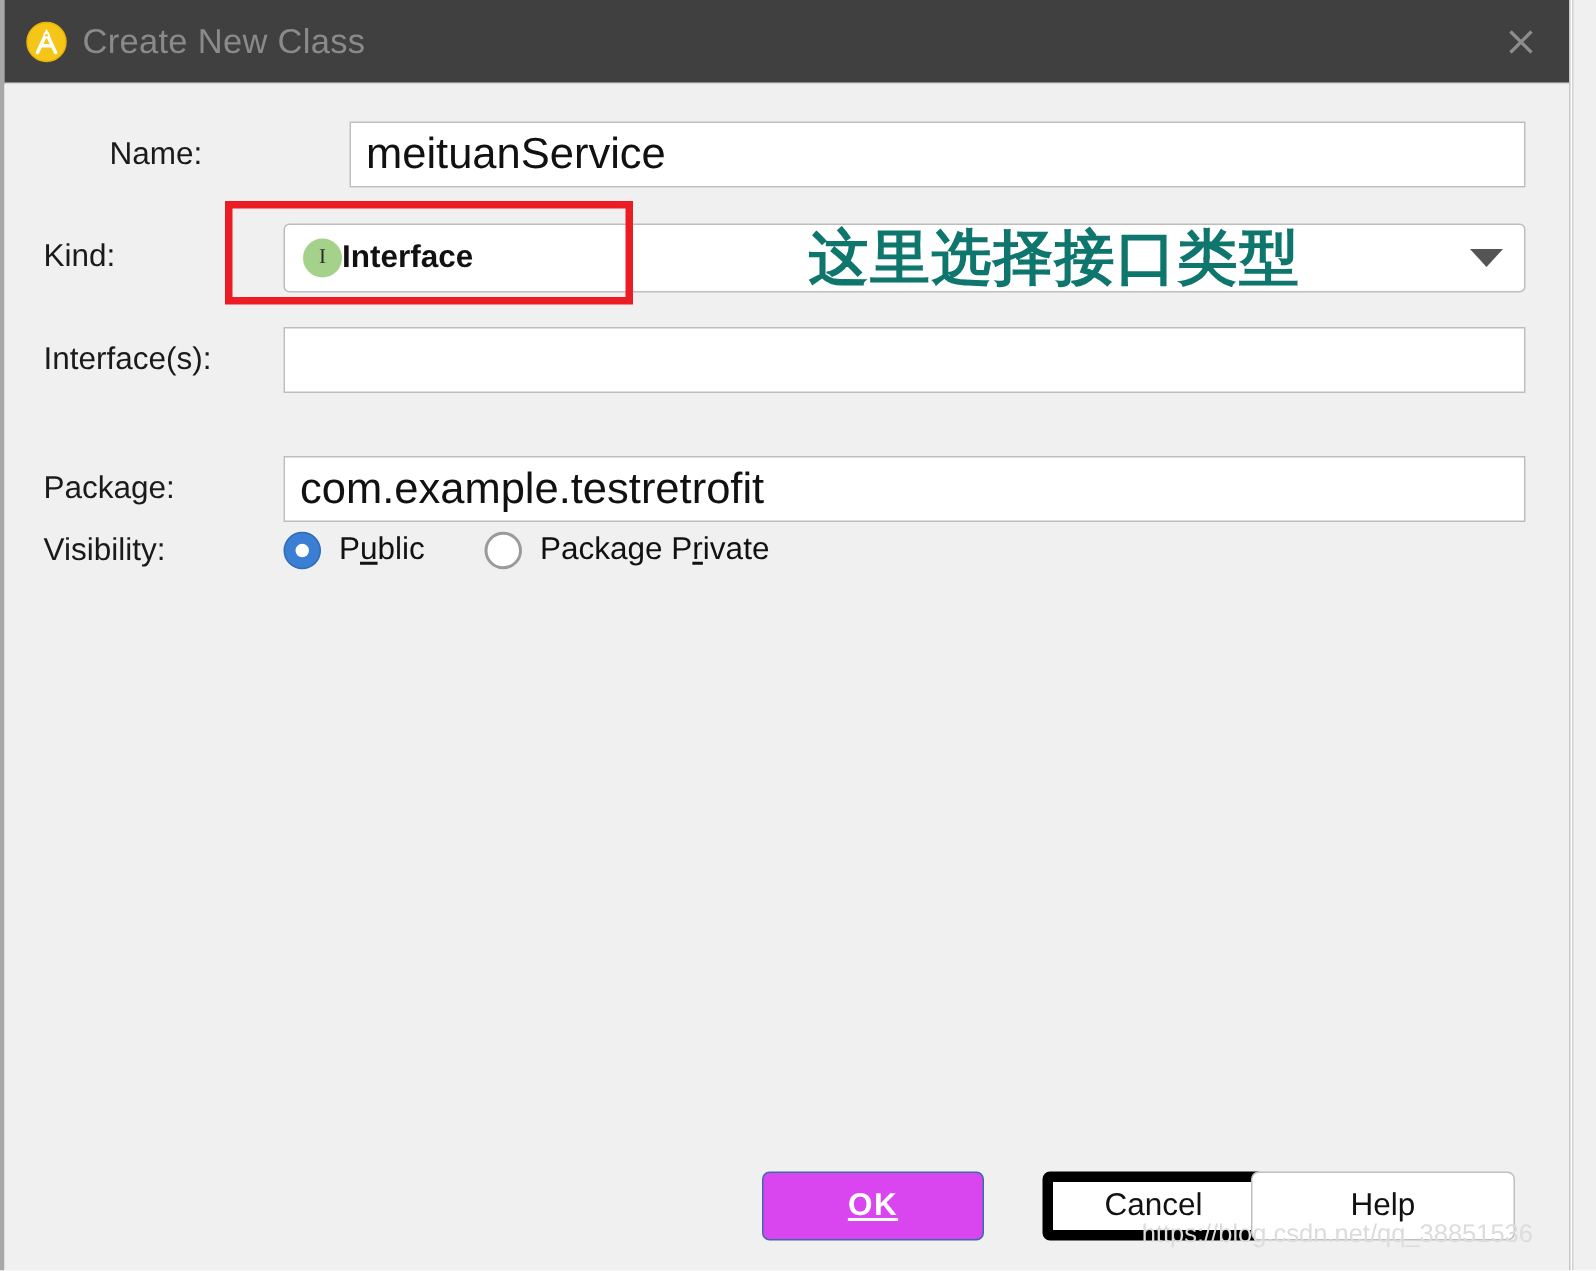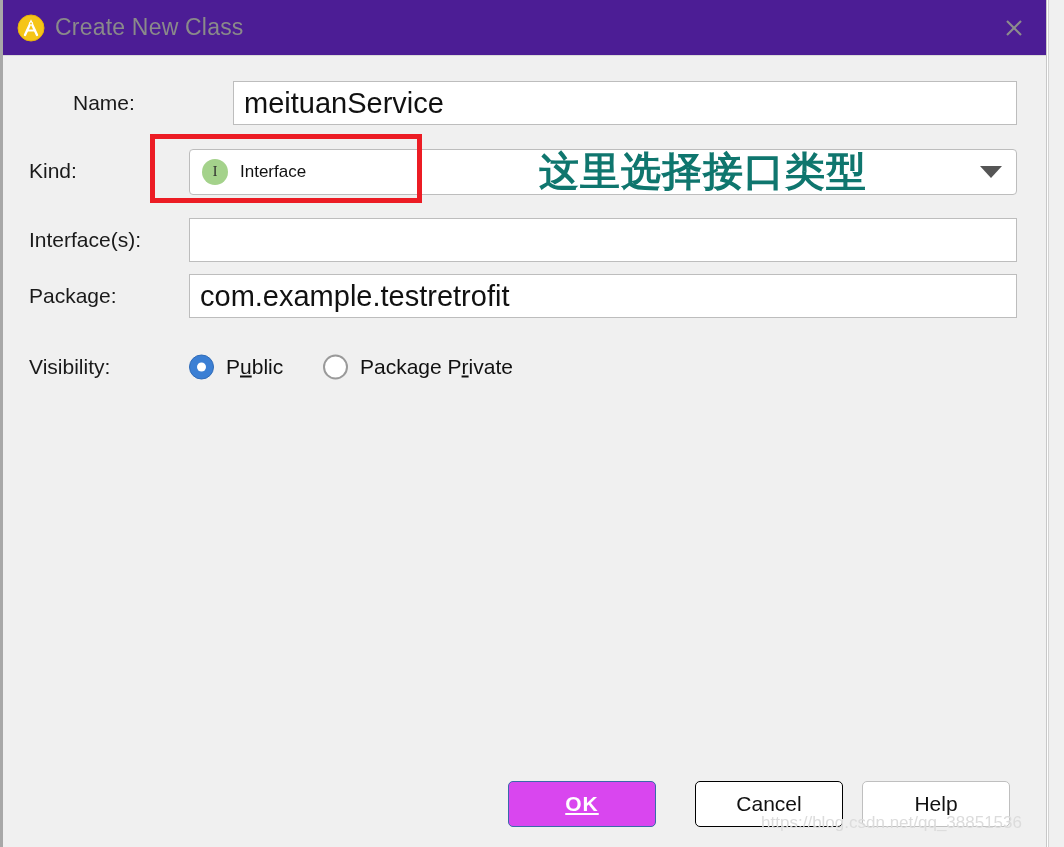--- a/index.html
+++ b/index.html
@@ -40,21 +40,21 @@
     border-left: 1px solid #d2d2d2;
   }
 
   
   #title-bar {
     position: absolute;
     left: 0;
     top: 0;
     right: 0;
     height: 55px;
-    background: #4c1d95;
+    background: #404040;
     border-bottom: 1px solid #d9d9d9;
   }
   #app-icon {
     position: absolute;
     left: 14px;
     top: 14px;
     width: 28px;
     height: 28px;
   }
   #title-text {
@@ -142,24 +142,24 @@
     background: #a4d28b;
     color: #2b2b2b;
     font-family: "Liberation Serif", "DejaVu Serif", serif;
     font-size: 14px;
     display: flex;
     align-items: center;
     justify-content: center;
     flex: 0 0 auto;
   }
   #kind-label {
-    margin-left: 12px;
-    font-size: 17px;
-    color: #111111;
-    white-space: nowrap;
+    font-size: 21px;
+    color: #111111;
+    white-space: nowrap;
+    font-weight: bold;
   }
   #kind-arrow {
     position: absolute;
     right: 14px;
     top: 50%;
     transform: translateY(-50%);
     width: 0; height: 0;
     border-left: 11px solid transparent;
     border-right: 11px solid transparent;
     border-top: 12px solid #555555;
@@ -260,26 +260,26 @@
     border: 1px solid #3a6aaa;
     color: #ffffff;
     font-weight: bold;
     letter-spacing: 1px;
     text-decoration: underline;
   }
   #cancel-button {
     right: 203px;
     width: 148px;
     background: #ffffff;
-    border: 1px solid #000000;
+    border: 7px solid #000000;
     color: #111111;
   }
   #help-button {
     right: 36px;
-    width: 148px;
+    width: 176px;
     background: #ffffff;
     border: 1px solid #bfbfbf;
     color: #111111;
   }
 
   
   #watermark {
     position: absolute;
     right: 24px;
     bottom: 14px;
@@ -333,21 +333,21 @@
       </div>
     </div>
 
     <div class="form-row" style="top:162px;">
       <div class="row-label">Interface(s):</div>
       <div class="text-field">
         <span class="value"></span>
       </div>
     </div>
 
-    <div class="form-row" style="top:218px;">
+    <div class="form-row" style="top:248px;">
       <div class="row-label">Package:</div>
       <div class="text-field">
         <span class="value">com.example.testretrofit</span>
       </div>
     </div>
 
     <div class="form-row" id="visibility-row" style="top:291px;">
       <div class="row-label">Visibility:</div>
 
       <div class="radio-option" style="left:186px;">

